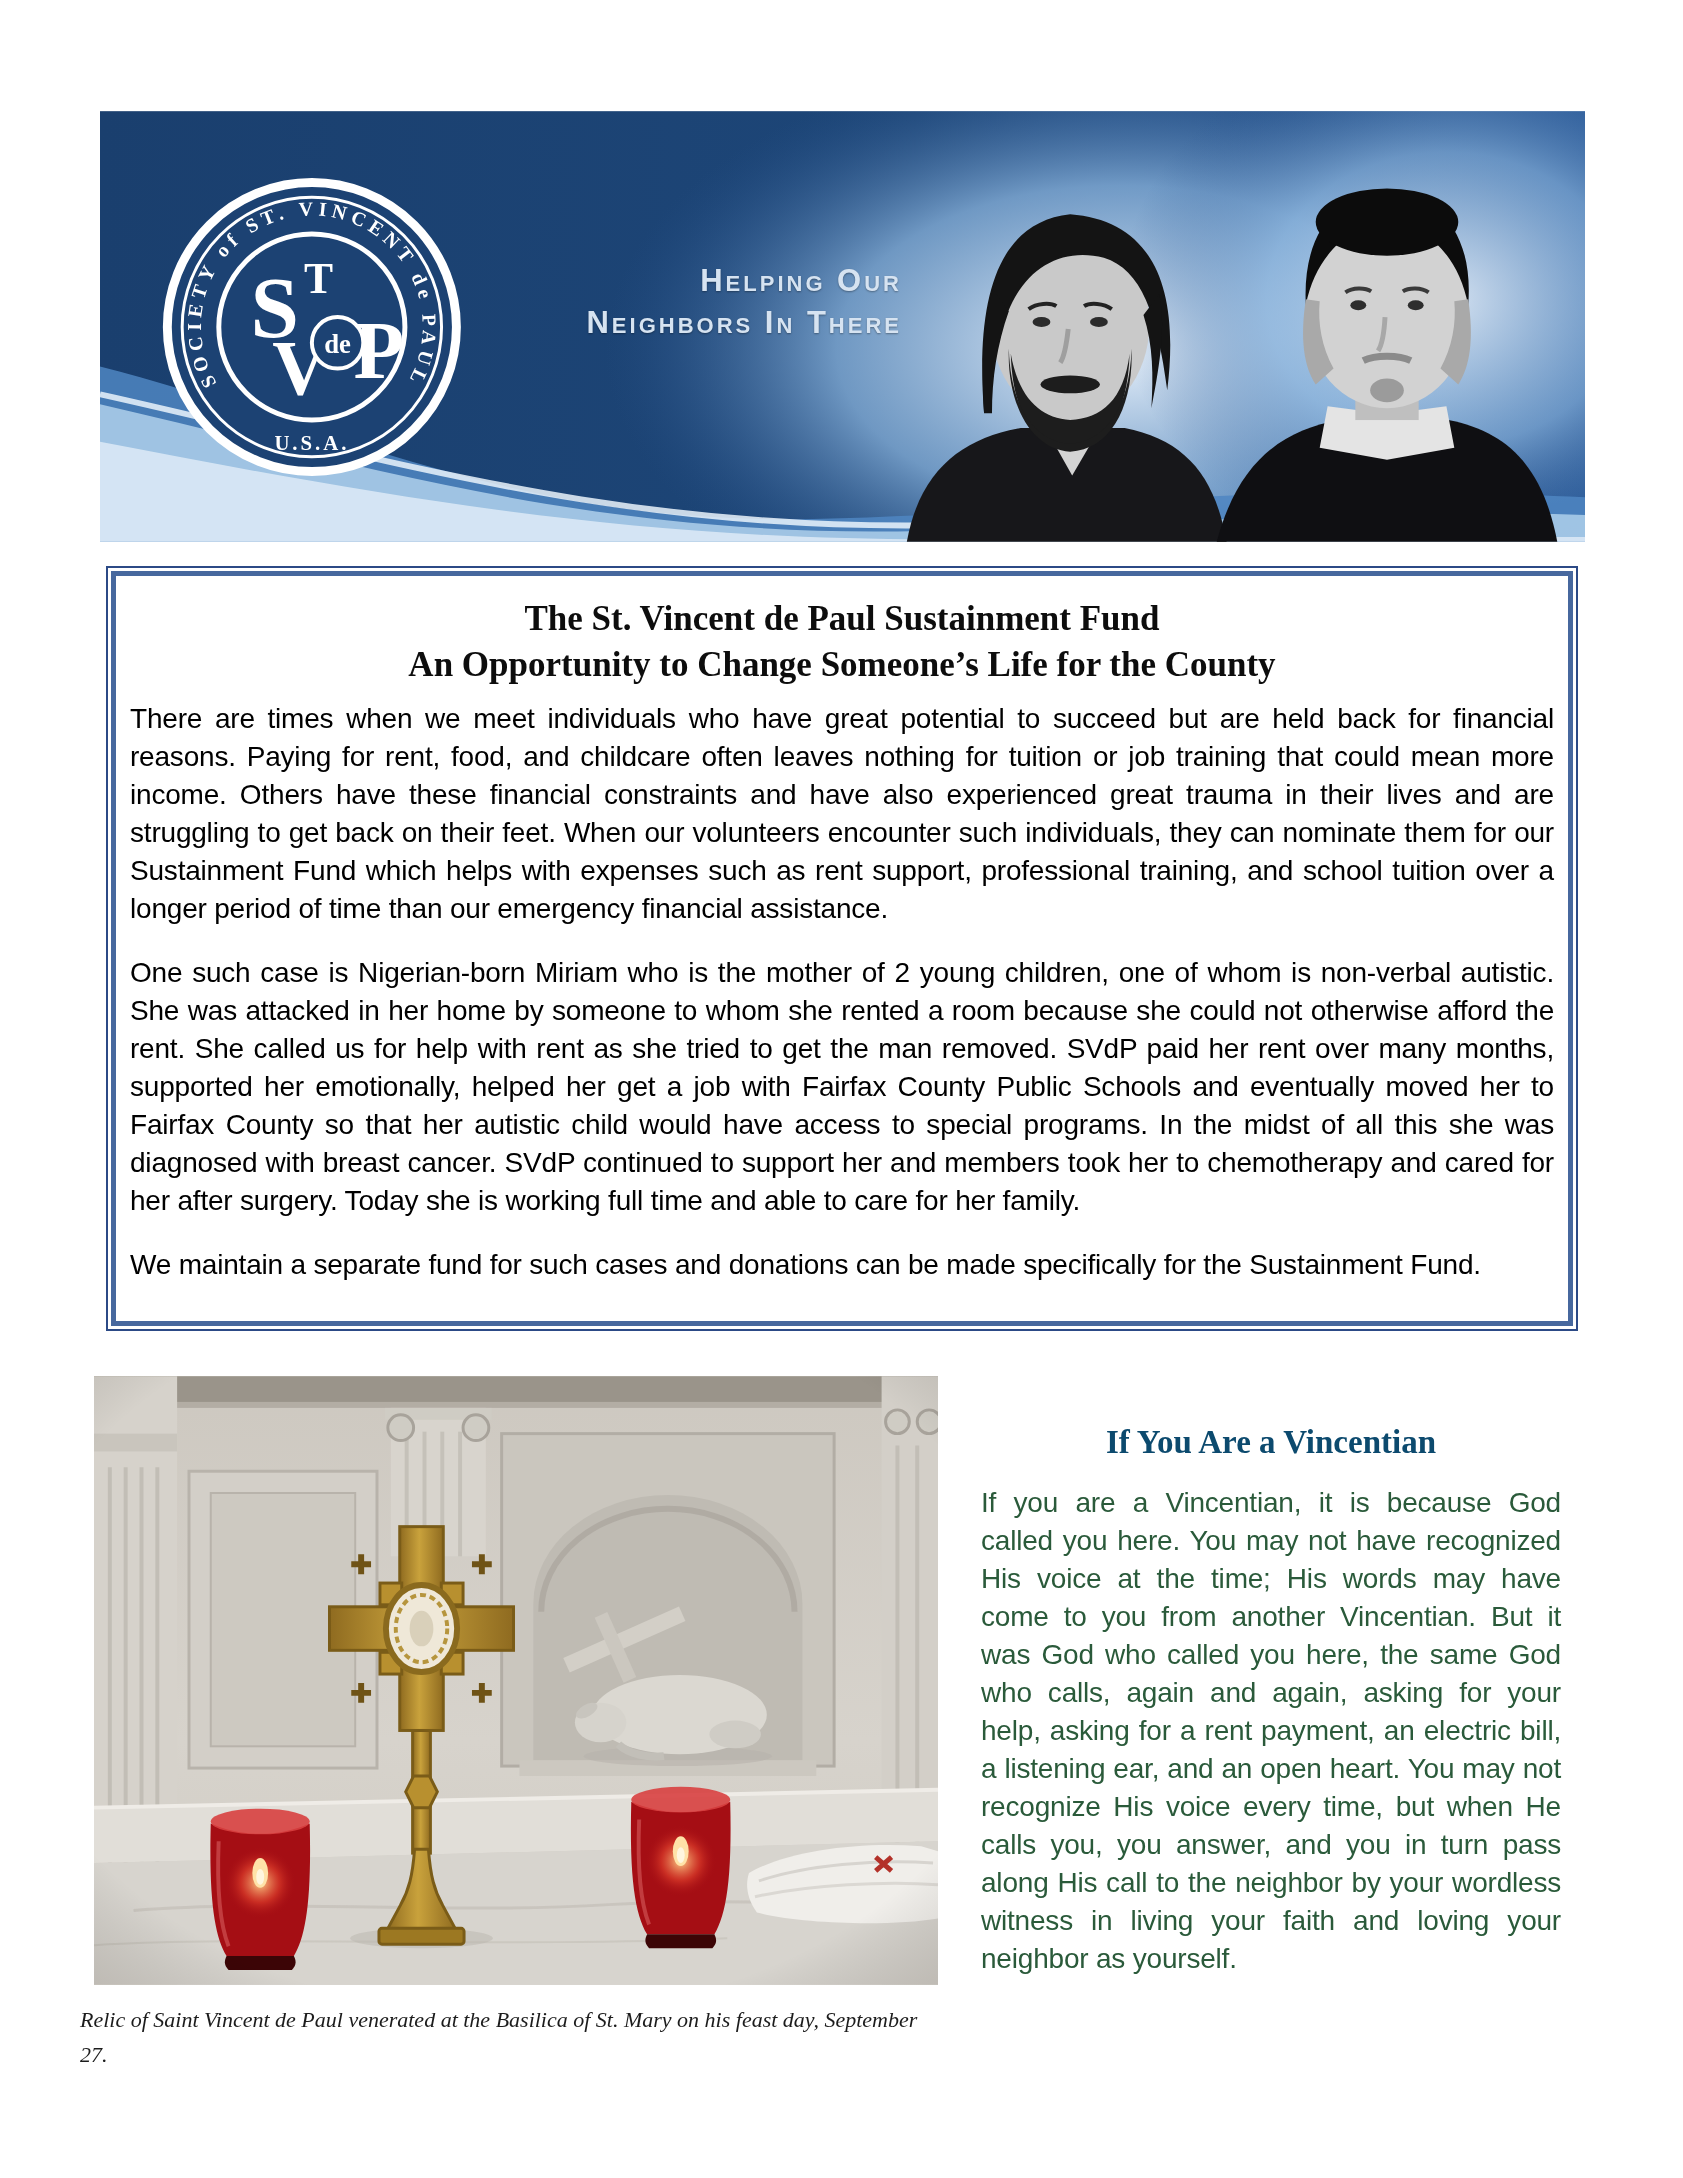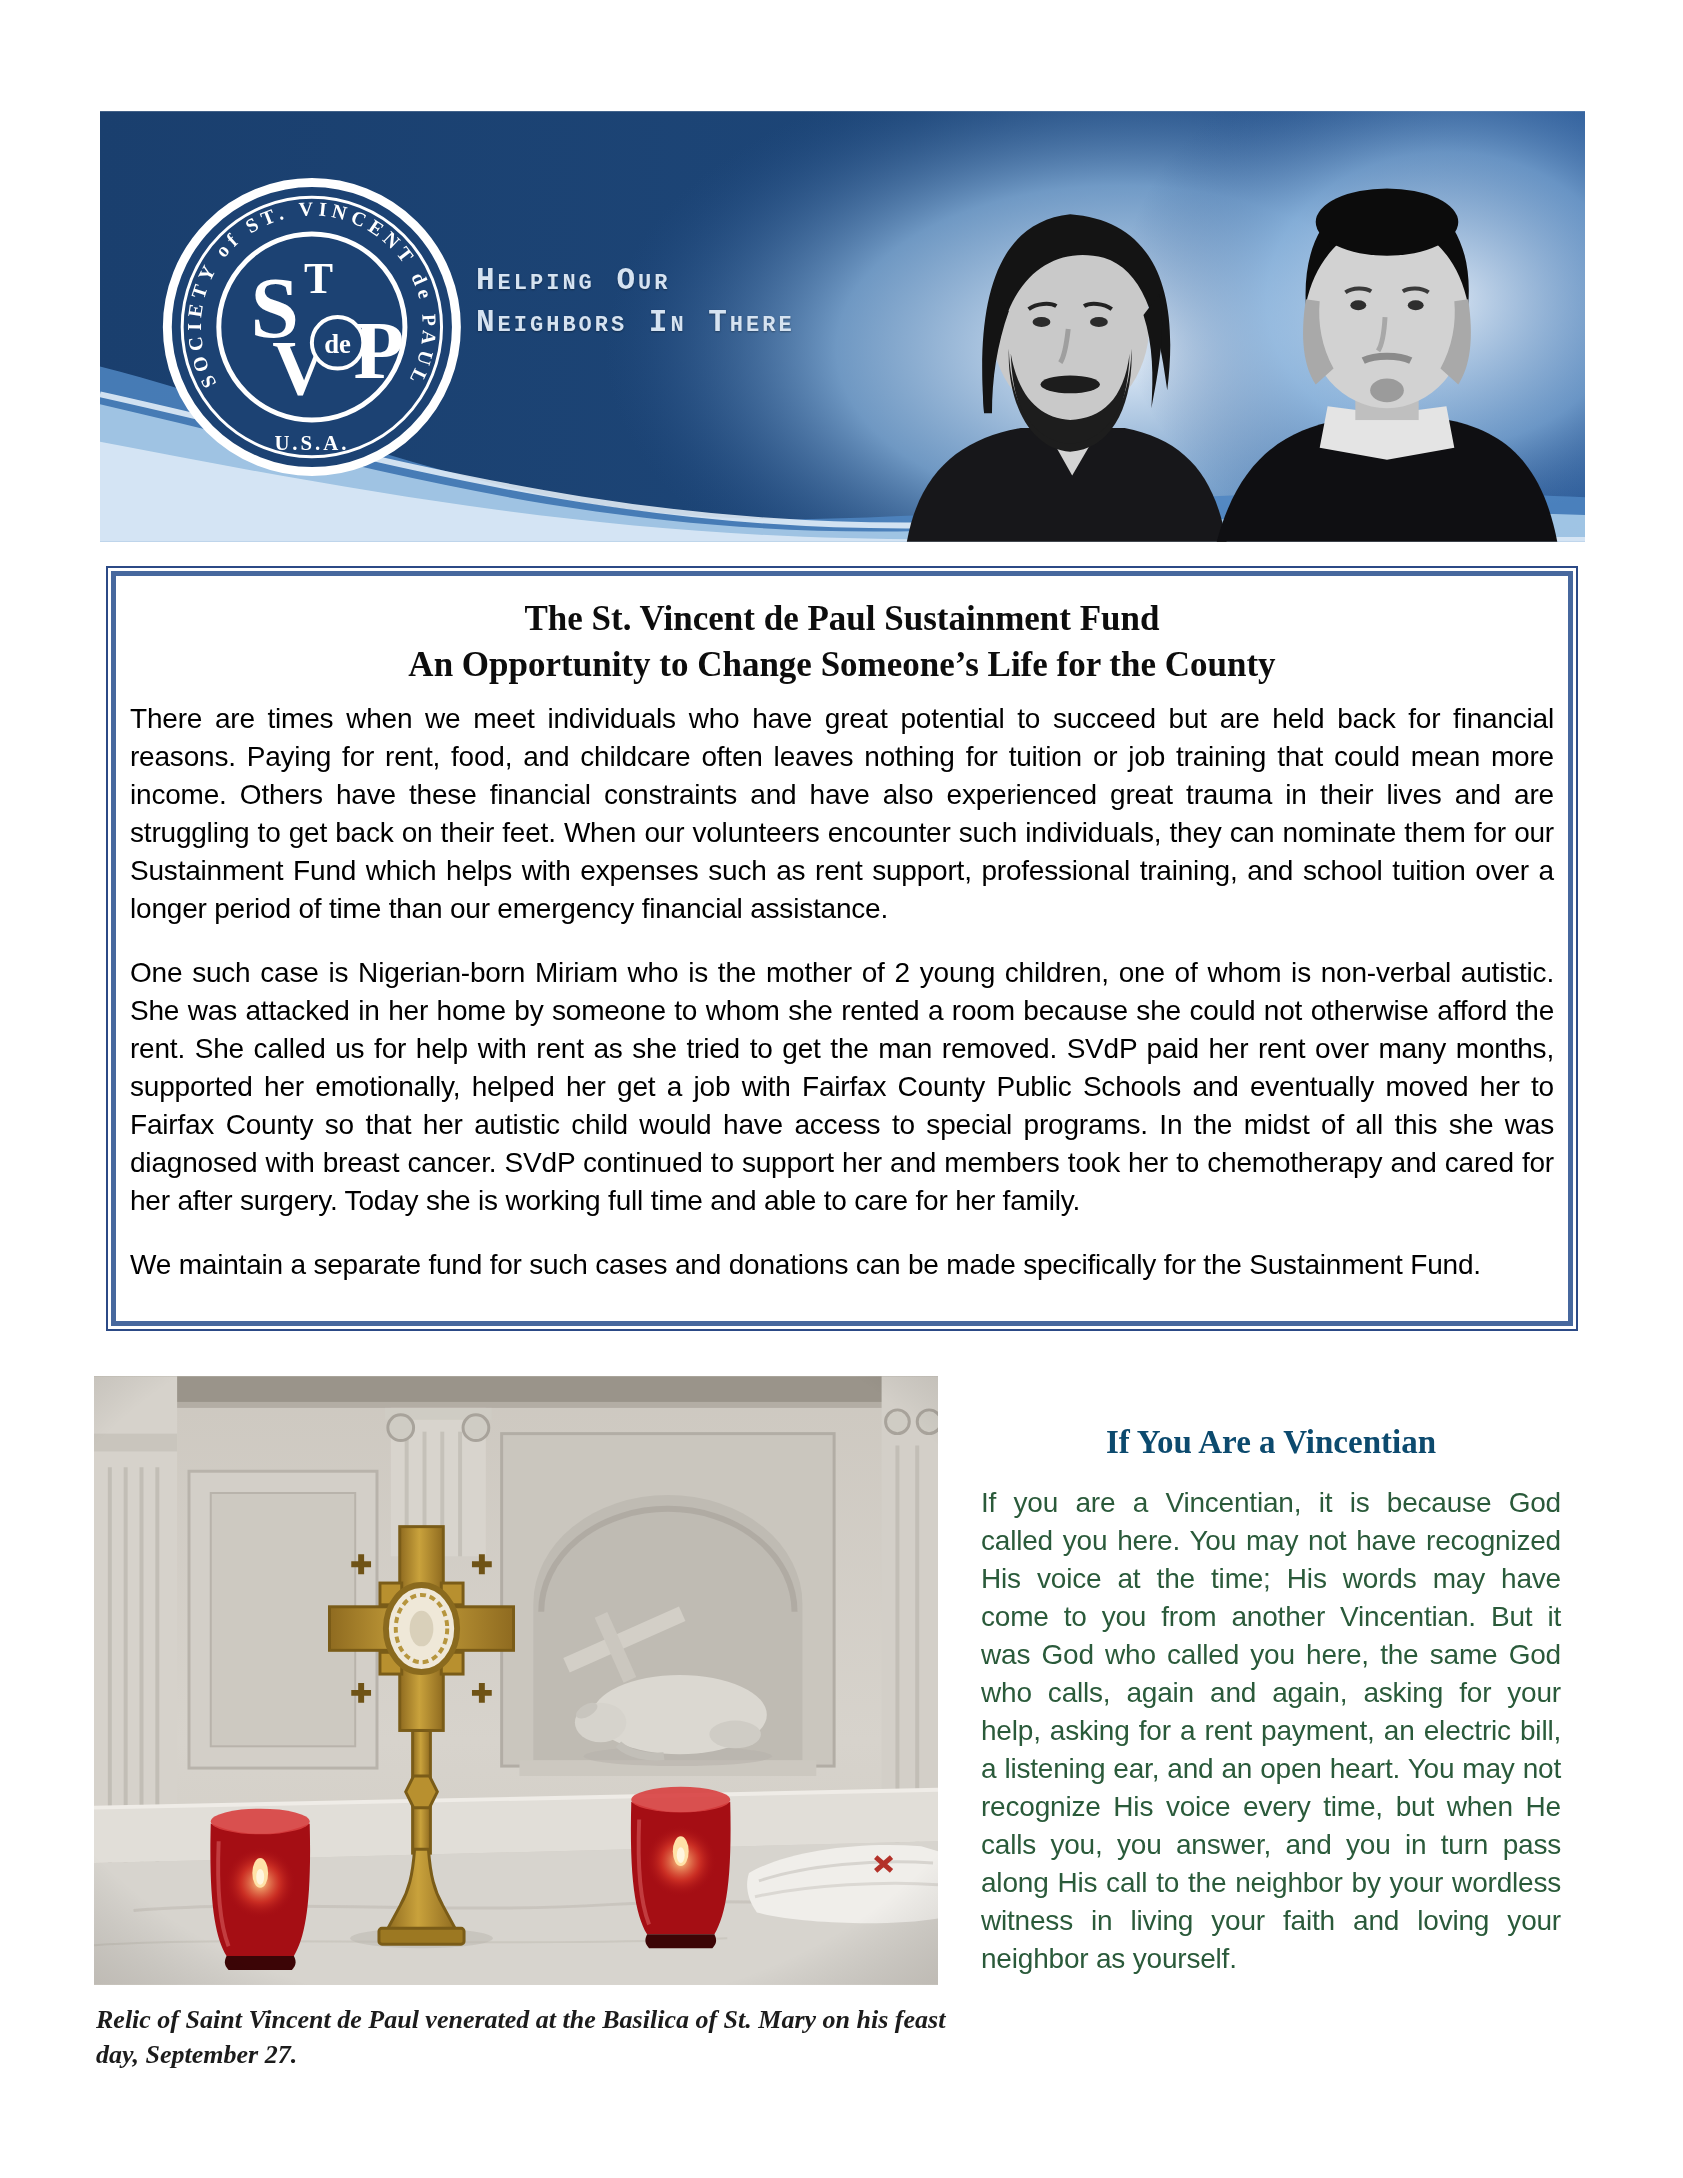--- a/index.html
+++ b/index.html
@@ -4,48 +4,47 @@
 <style>
   html,body{margin:0;padding:0;}
   body{
     width:1683px;height:2178px;position:relative;background:#ffffff;
     font-family:"Liberation Sans",sans-serif;overflow:hidden;
   }
   
   .banner{position:absolute;left:100px;top:111px;width:1485px;height:431px;}
   .banner svg{position:absolute;left:0;top:0;}
   .tagline{
-    position:absolute;left:376px;top:149px;width:426px;text-align:left;
+    position:absolute;left:376px;top:149px;width:426px;text-align:right;
     color:#d6e3f1;font-variant:small-caps;font-weight:bold;
     font-size:31px;line-height:42px;letter-spacing:3px;
     text-shadow:0 1px 2px rgba(0,0,0,.35);
-    font-family:Liberation Mono, monospace;
   }
   
   .fund-box-outer{
     position:absolute;left:106px;top:566px;width:1472px;box-sizing:border-box;
     border:2px solid #2c4a86;padding:3px;background:#fff;
   }
   .fund-box-inner{border:5px solid #47689e;padding:16px 14px 16px;}
   .fund-title{
     text-align:center;font-family:"Liberation Serif",serif;font-weight:bold;
     font-size:35px;line-height:46px;color:#0d0d0d;margin:4px 0 12px 0;
   }
   .fund-title span{display:block;}
   .fund-para{
     font-size:28px;line-height:38px;text-align:justify;color:#000000;
     margin:0 0 26px 0;letter-spacing:-0.2px;
   }
   .fund-para:last-child{margin-bottom:21px;}
   
   .photo{position:absolute;left:94px;top:1376px;width:844px;height:609px;}
   .photo-caption{
-    position:absolute;left:96px;top:2002px;width:851px;
+    position:absolute;left:80px;top:2002px;width:851px;
     font-family:"Liberation Serif",serif;font-style:italic;
-    font-size:26px;line-height:35px;color:#1c1c1c;font-weight:bold;
+    font-size:22px;line-height:35px;color:#1c1c1c;
   }
   .vincentian{position:absolute;left:975px;top:1422px;width:592px;}
   .vincentian-heading{
     text-align:center;font-family:"Liberation Serif",serif;font-weight:bold;
     font-size:33px;line-height:40px;color:#0c4a6e;margin:0 0 22px 0;
   }
   .vincentian-body{
     font-size:28px;line-height:38px;text-align:justify;color:#2a5a3a;
     margin:6px;letter-spacing:-0.2px;
   }

